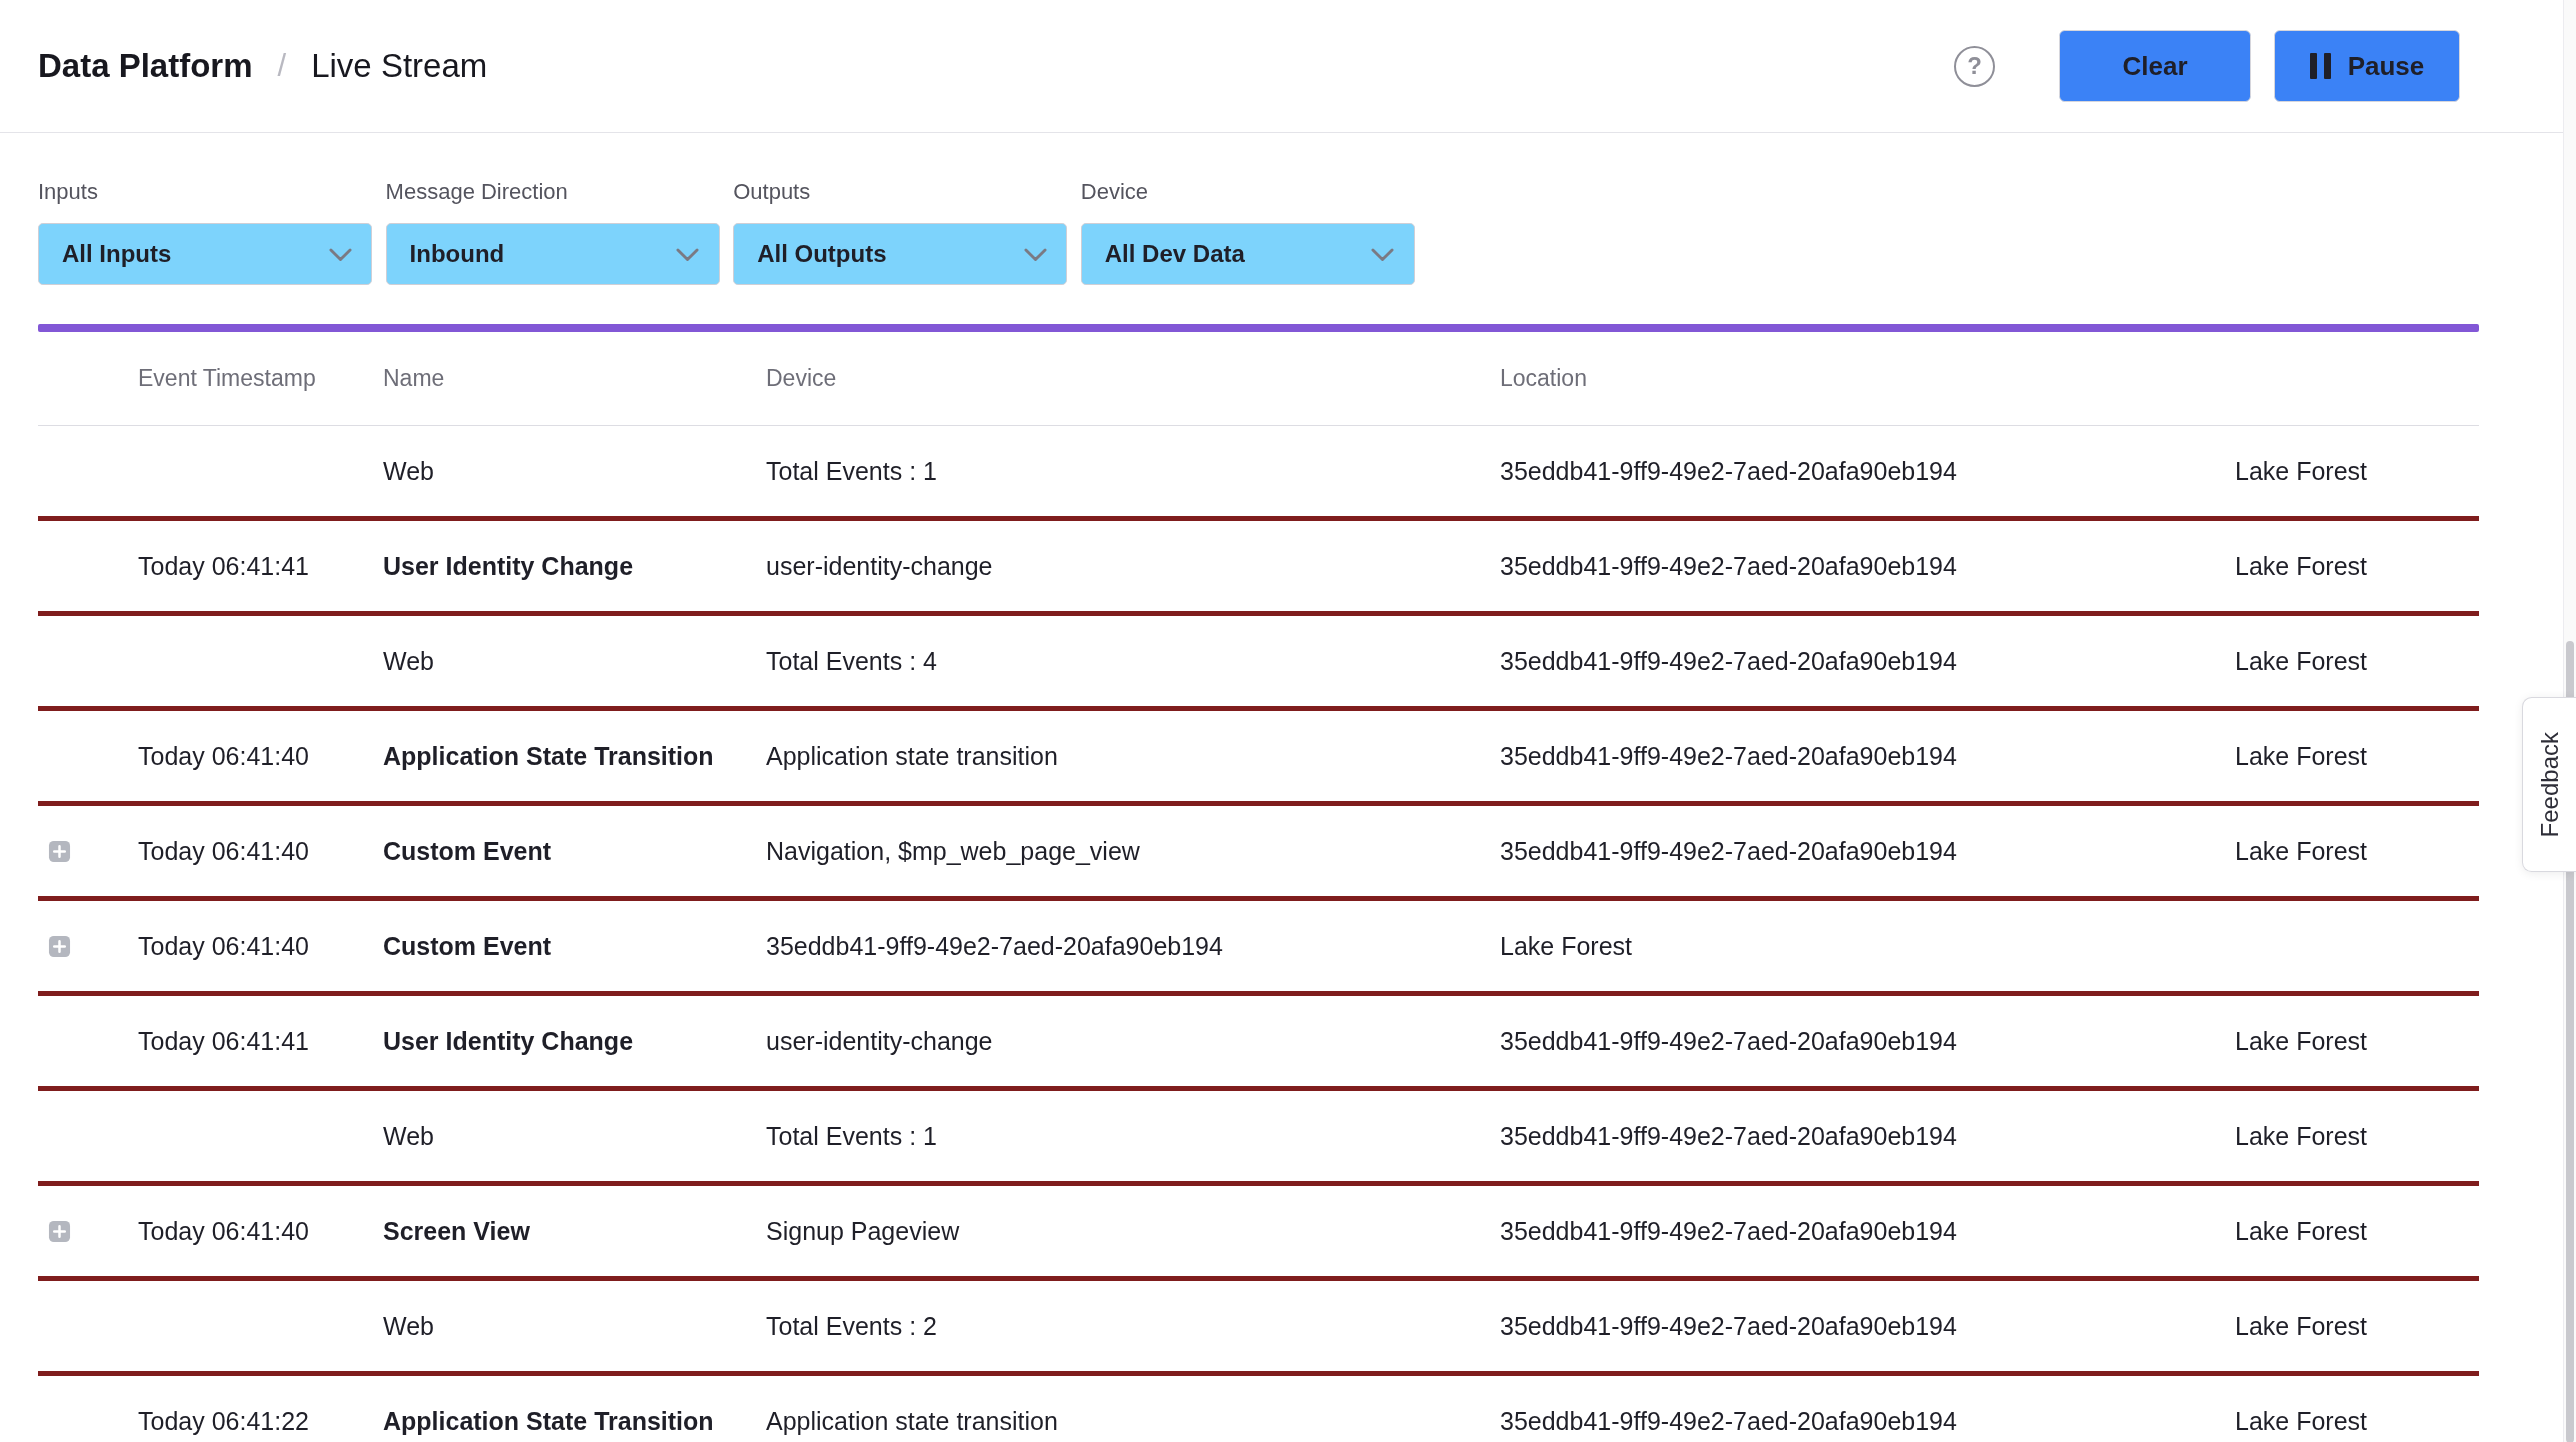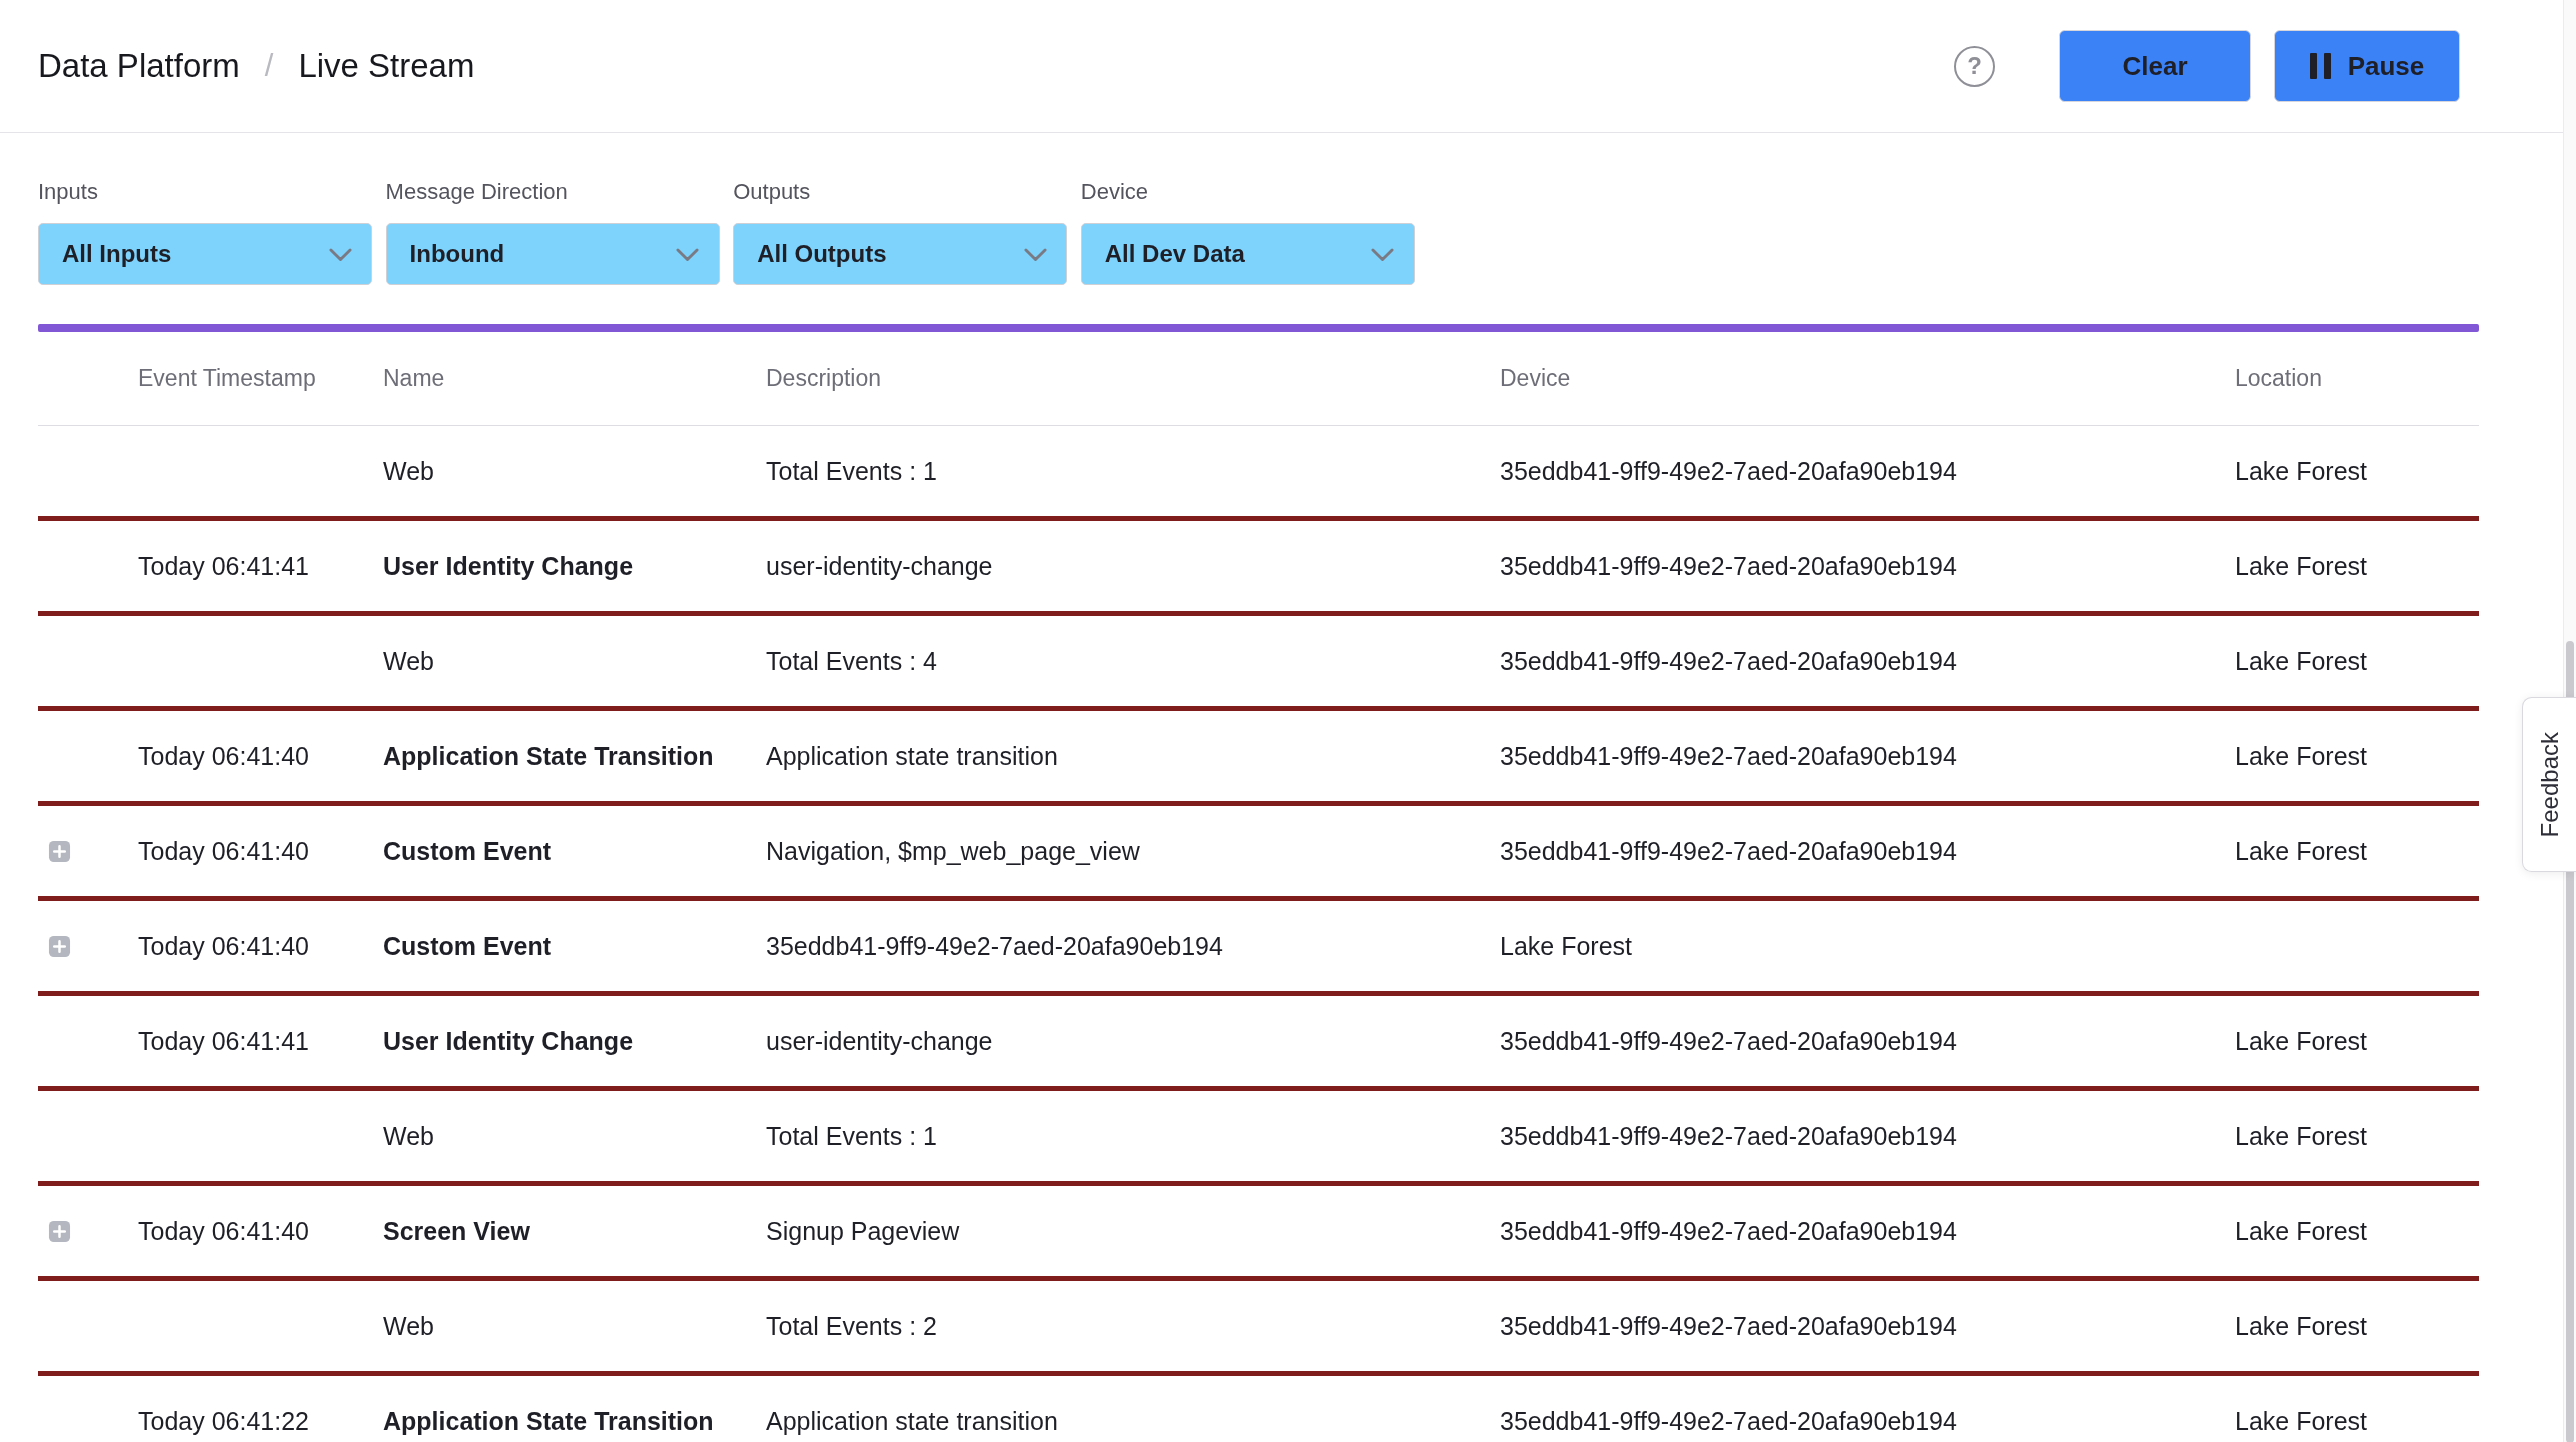--- a/index.html
+++ b/index.html
@@ -2,21 +2,21 @@
 <html><head>
 <meta charset="utf-8">
 <style>
   * { margin:0; padding:0; box-sizing:border-box; }
   html,body { width:2576px; height:1442px; overflow:hidden; background:#ffffff;
               font-family:"Liberation Sans", sans-serif; color:#1f1f28; }
 
   
   .header { height:133px; display:flex; align-items:center; padding:0 116px 0 38px;
             border-bottom:1px solid #e4e4e9; }
-  .crumb { font-size:33px; font-weight:400; color:#18181f; }
+  .crumb { font-size:33px; font-weight:700; color:#18181f; }
   .crumb-sep { font-size:31px; color:#b9b9c1; margin:0 25px; font-weight:400; }
   .page-title { font-size:33px; font-weight:400; color:#18181f; }
   .header-right { margin-left:auto; display:flex; align-items:center; }
   .help { width:41px; height:41px; border:2.4px solid #8f8f98; border-radius:50%;
           color:#8f8f98; font-size:24px; font-weight:700; display:flex;
           align-items:center; justify-content:center; cursor:pointer; }
   .btn { height:72px; border:1px solid #d6d6dc; border-radius:5.8px; background:#3b82f6;
          display:flex; align-items:center; justify-content:center;
          font-size:26px; font-weight:700; color:#1f1f28; cursor:pointer; }
   .btn-clear { width:192px; margin-left:64px; }
@@ -133,21 +133,20 @@
     </div>
   </div>
 
 <div class="accent-bar" style="background: rgb(130, 87, 214);"></div>
 
 <div class="table">
   <div class="thead">
     <div class="cell c-expand"></div>
     <div class="cell">Event Timestamp</div>
     <div class="cell">Name</div>
-    <div class="cell">Description</div>
     <div class="cell">Device</div>
     <div class="cell">Location</div>
   </div>
 
   <div class="tbody">
 
       <div class="trow">
         <div class="cell c-expand">
           <span class="expand-icon" style="visibility: hidden;">
             <svg width="23" height="23" viewBox="0 0 24 24">

